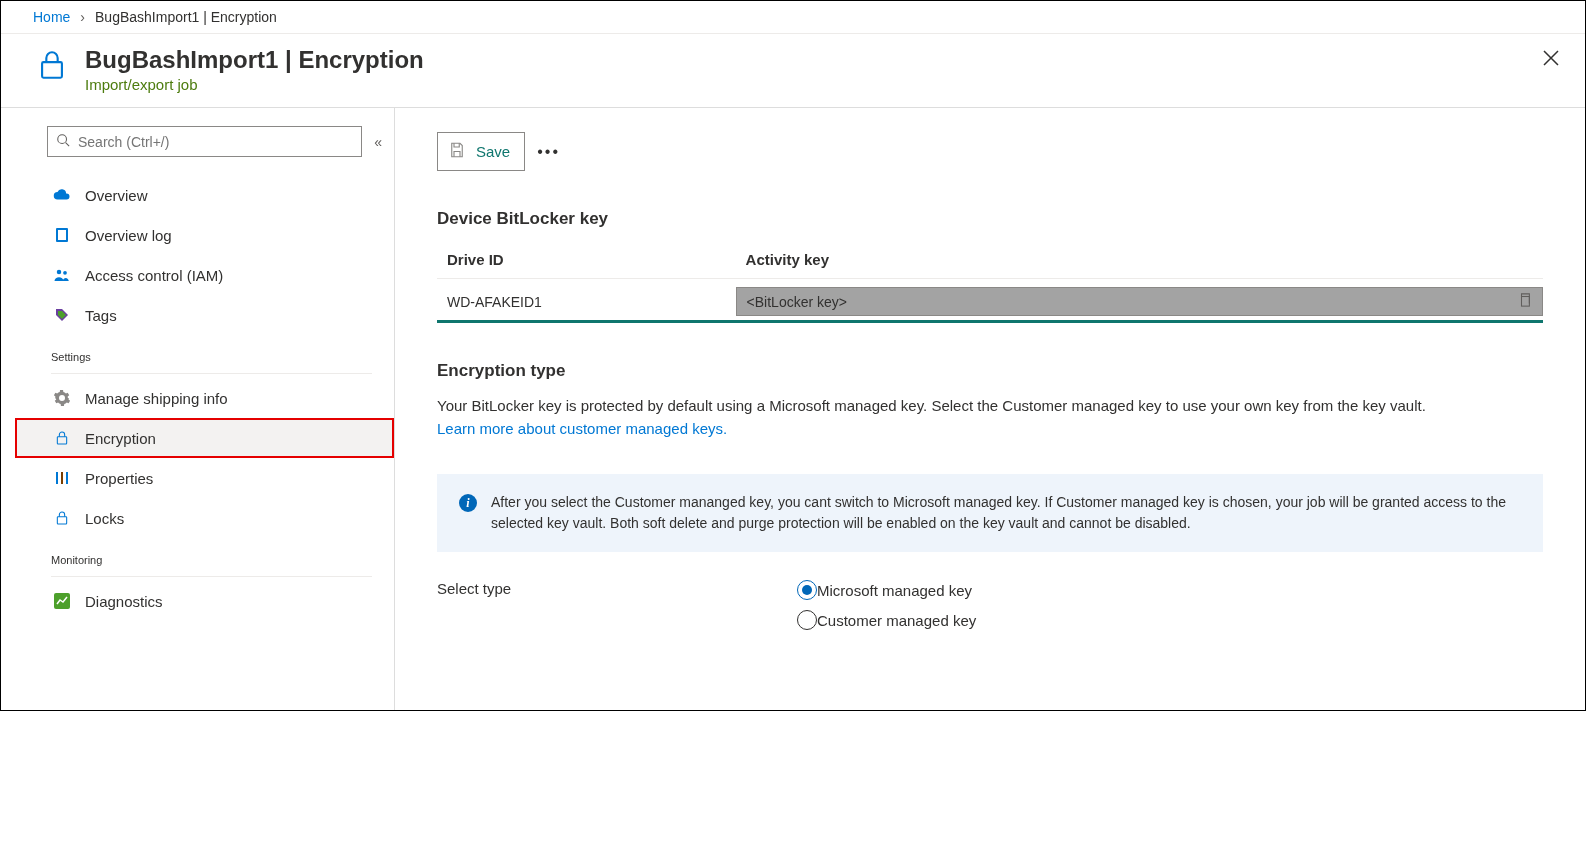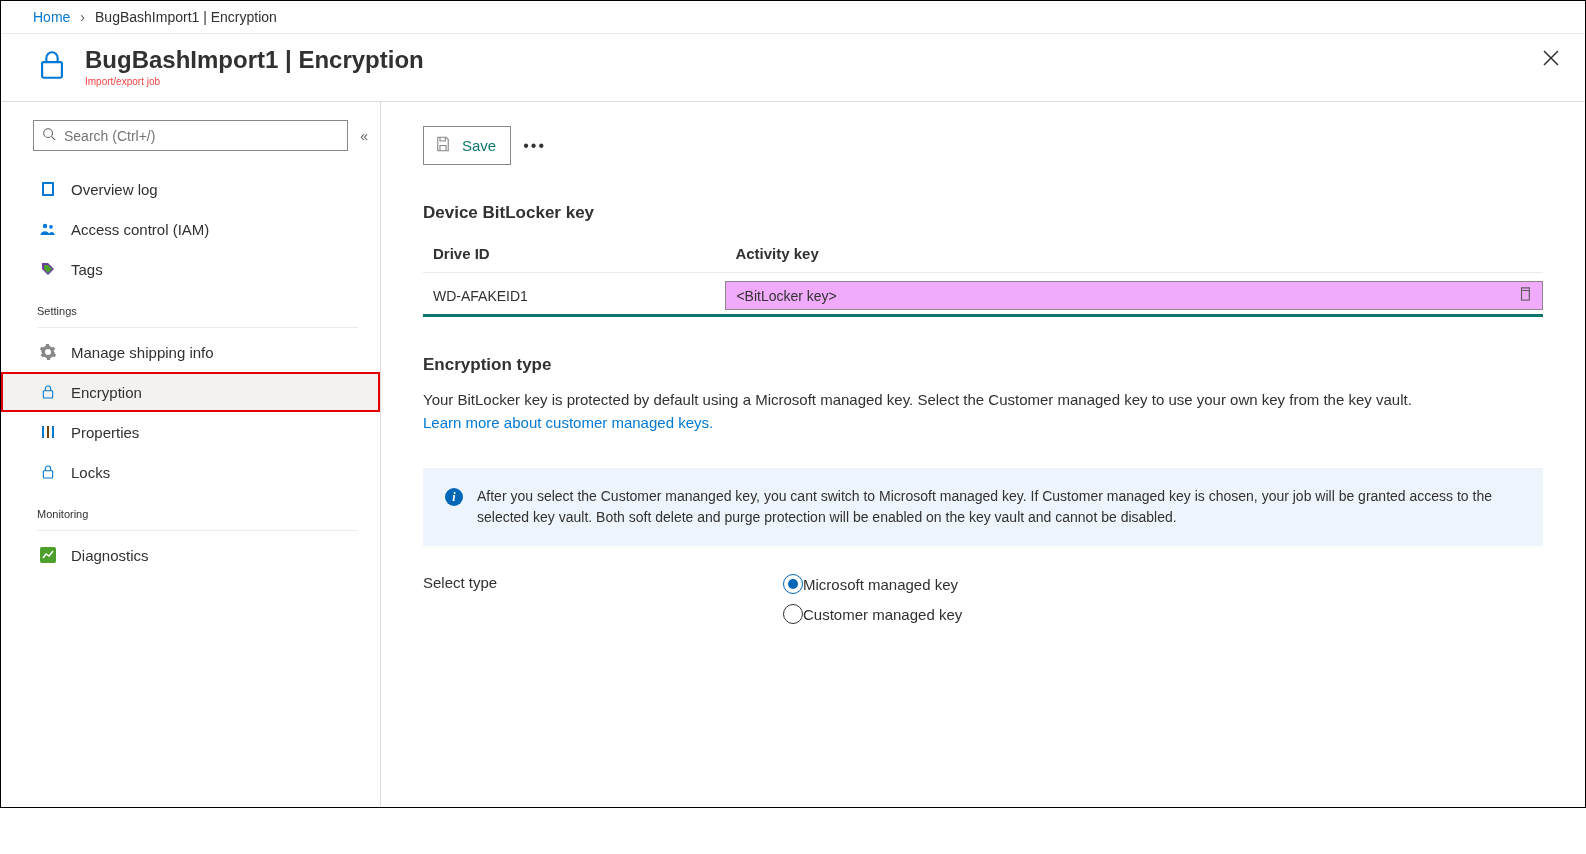--- a/index.html
+++ b/index.html
@@ -3,21 +3,21 @@
   <meta charset="utf-8">
   <style>
     * { margin: 0; padding: 0; box-sizing: border-box; }
     body {
       font-family: "Segoe UI", -apple-system, BlinkMacSystemFont, sans-serif;
       color: #323130;
       font-size: 14px;
       background: #fff;
     }
     .app {
-      height: 808px;
+      height: 711px;
       width: 1586px;
       display: flex;
       flex-direction: column;
       border: 1px solid #000;
     }
     .breadcrumb {
       padding: 8px 16px 8px 32px;
       font-size: 14px;
       display: flex;
       align-items: center;
@@ -29,26 +29,27 @@
     .header {
       display: flex;
       align-items: flex-start;
       padding: 12px 22px 14px 34px;
       border-bottom: 1px solid #ddd;
       justify-content: space-between;
     }
     .header-left { display: flex; align-items: flex-start; gap: 16px; }
     .header-icon { color: #0078d4; margin-top: 2px; }
     .header-title { font-size: 24px; font-weight: 600; }
-    .header-sub { font-size: 10px; color: #ef4444; margin-top: 2px; }
+    .header-sub { font-size: 15px; color: #4d7c0f; margin-top: 2px; }
     .close-btn { cursor: pointer; padding: 4px; }
     .body {
       display: flex;
       flex: 1;
       min-height: 0;
+      margin-left: 14px;
     }
     .sidebar {
       width: 380px;
       border-right: 1px solid #ddd;
       padding: 18px 0 0 0;
       display: flex;
       flex-direction: column;
     }
     .search-row {
       display: flex;
@@ -125,21 +126,21 @@
       text-align: left;
       font-weight: 600;
       font-size: 15px;
       padding: 8px 10px 10px 10px;
       border-bottom: 1px solid #edebe9;
     }
     .table td { padding: 8px 10px 4px 10px; border-bottom: 3px solid #0f766e; font-size: 14px; }
     .table td:last-child { padding-right: 0; padding-left: 0;}
     .keycell {
       border: 1px solid #8a8886;
-      background: #f0abfc;
+      background: #a3a3a3;
       display: flex;
       align-items: center;
       justify-content: space-between;
       padding: 4px 10px;
     }
     .copy-icon { cursor: pointer; }
     .desc { font-size: 15px; color: #323130; margin-top: 12px; line-height: 1.5; }
     .link { color: #0078d4; cursor: pointer; }
     .infobox {
       margin-top: 34px;
@@ -213,20 +214,28 @@
             <svg width="14" height="14" viewBox="0 0 16 16" fill="none" stroke="#605e5c" stroke-width="1.2">
                 <circle cx="7" cy="7" r="5"></circle>
                 <path d="M11 11l4 4"></path>
               </svg>
           </span>
           <input type="text" placeholder="Search (Ctrl+/)" style="">
         </div>
         <span class="collapse-btn">«</span>
       </div>
 
+      <div class="nav-item">
+        <span class="nav-icon">
+          <svg width="18" height="18" viewBox="0 0 24 24" fill="#0078d4">
+              <path d="M6 18a5 5 0 0 1 0-10 6 6 0 0 1 11.5 2H18a4 4 0 0 1 0 8H6z"></path>
+            </svg>
+        </span>
+        <span>Overview</span>
+      </div>
       <div class="nav-item">
         <span class="nav-icon">
           <svg width="16" height="16" viewBox="0 0 16 16">
               <rect x="2" y="1" width="12" height="14" rx="1" fill="#0078d4"></rect>
               <rect x="4" y="3" width="8" height="10" fill="#fff"></rect>
             </svg>
         </span>
         <span>Overview log</span>
       </div>
       <div class="nav-item">

